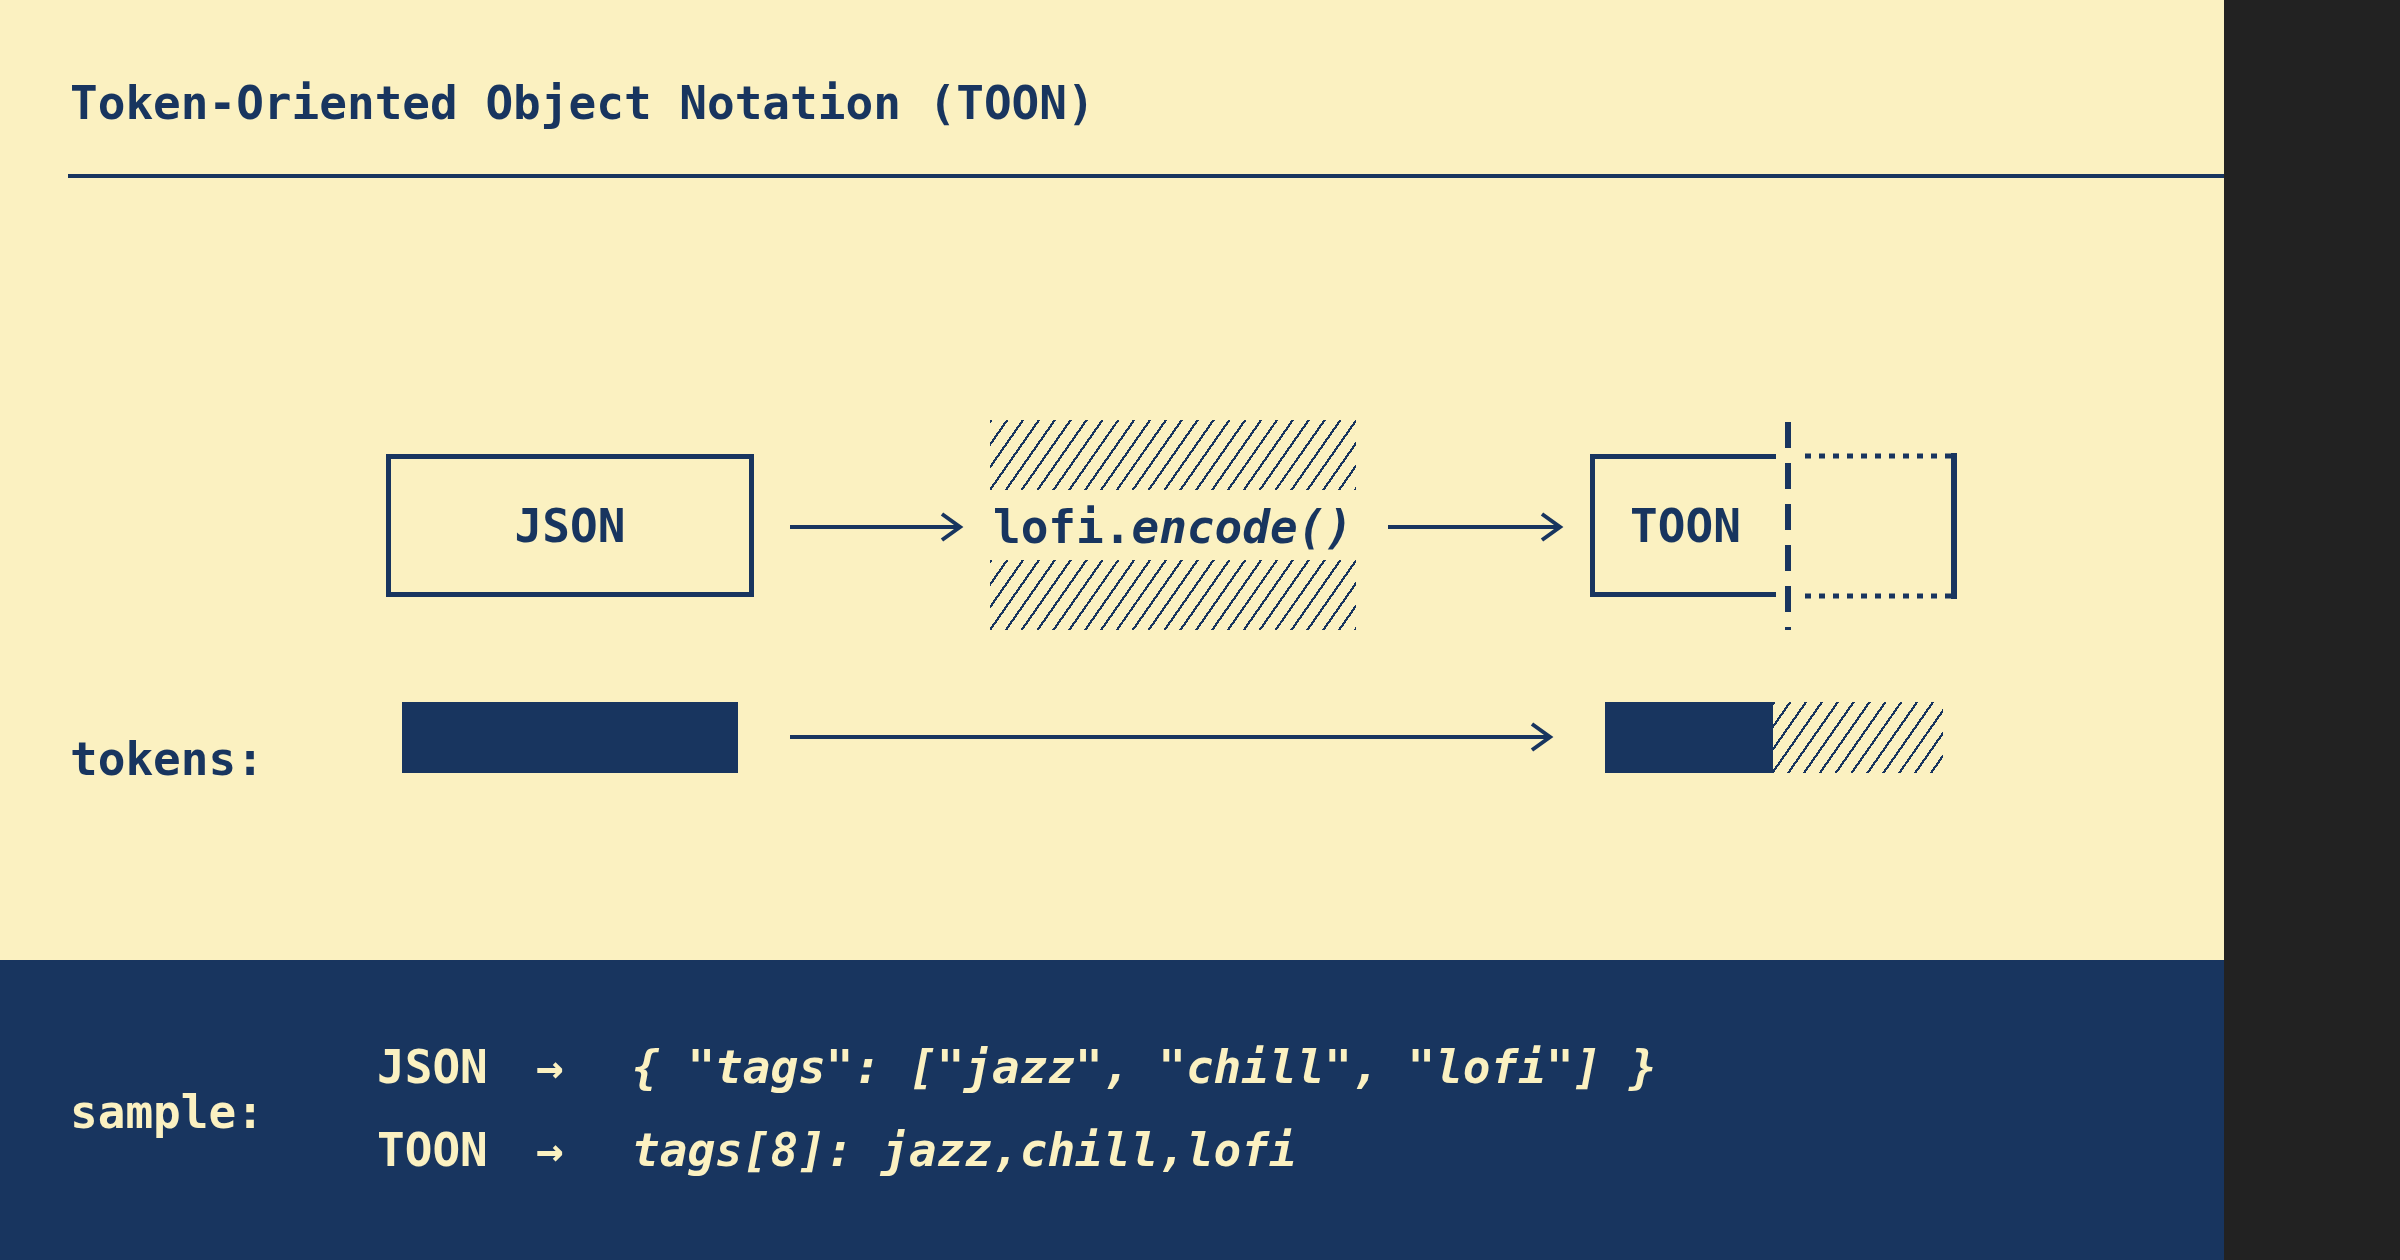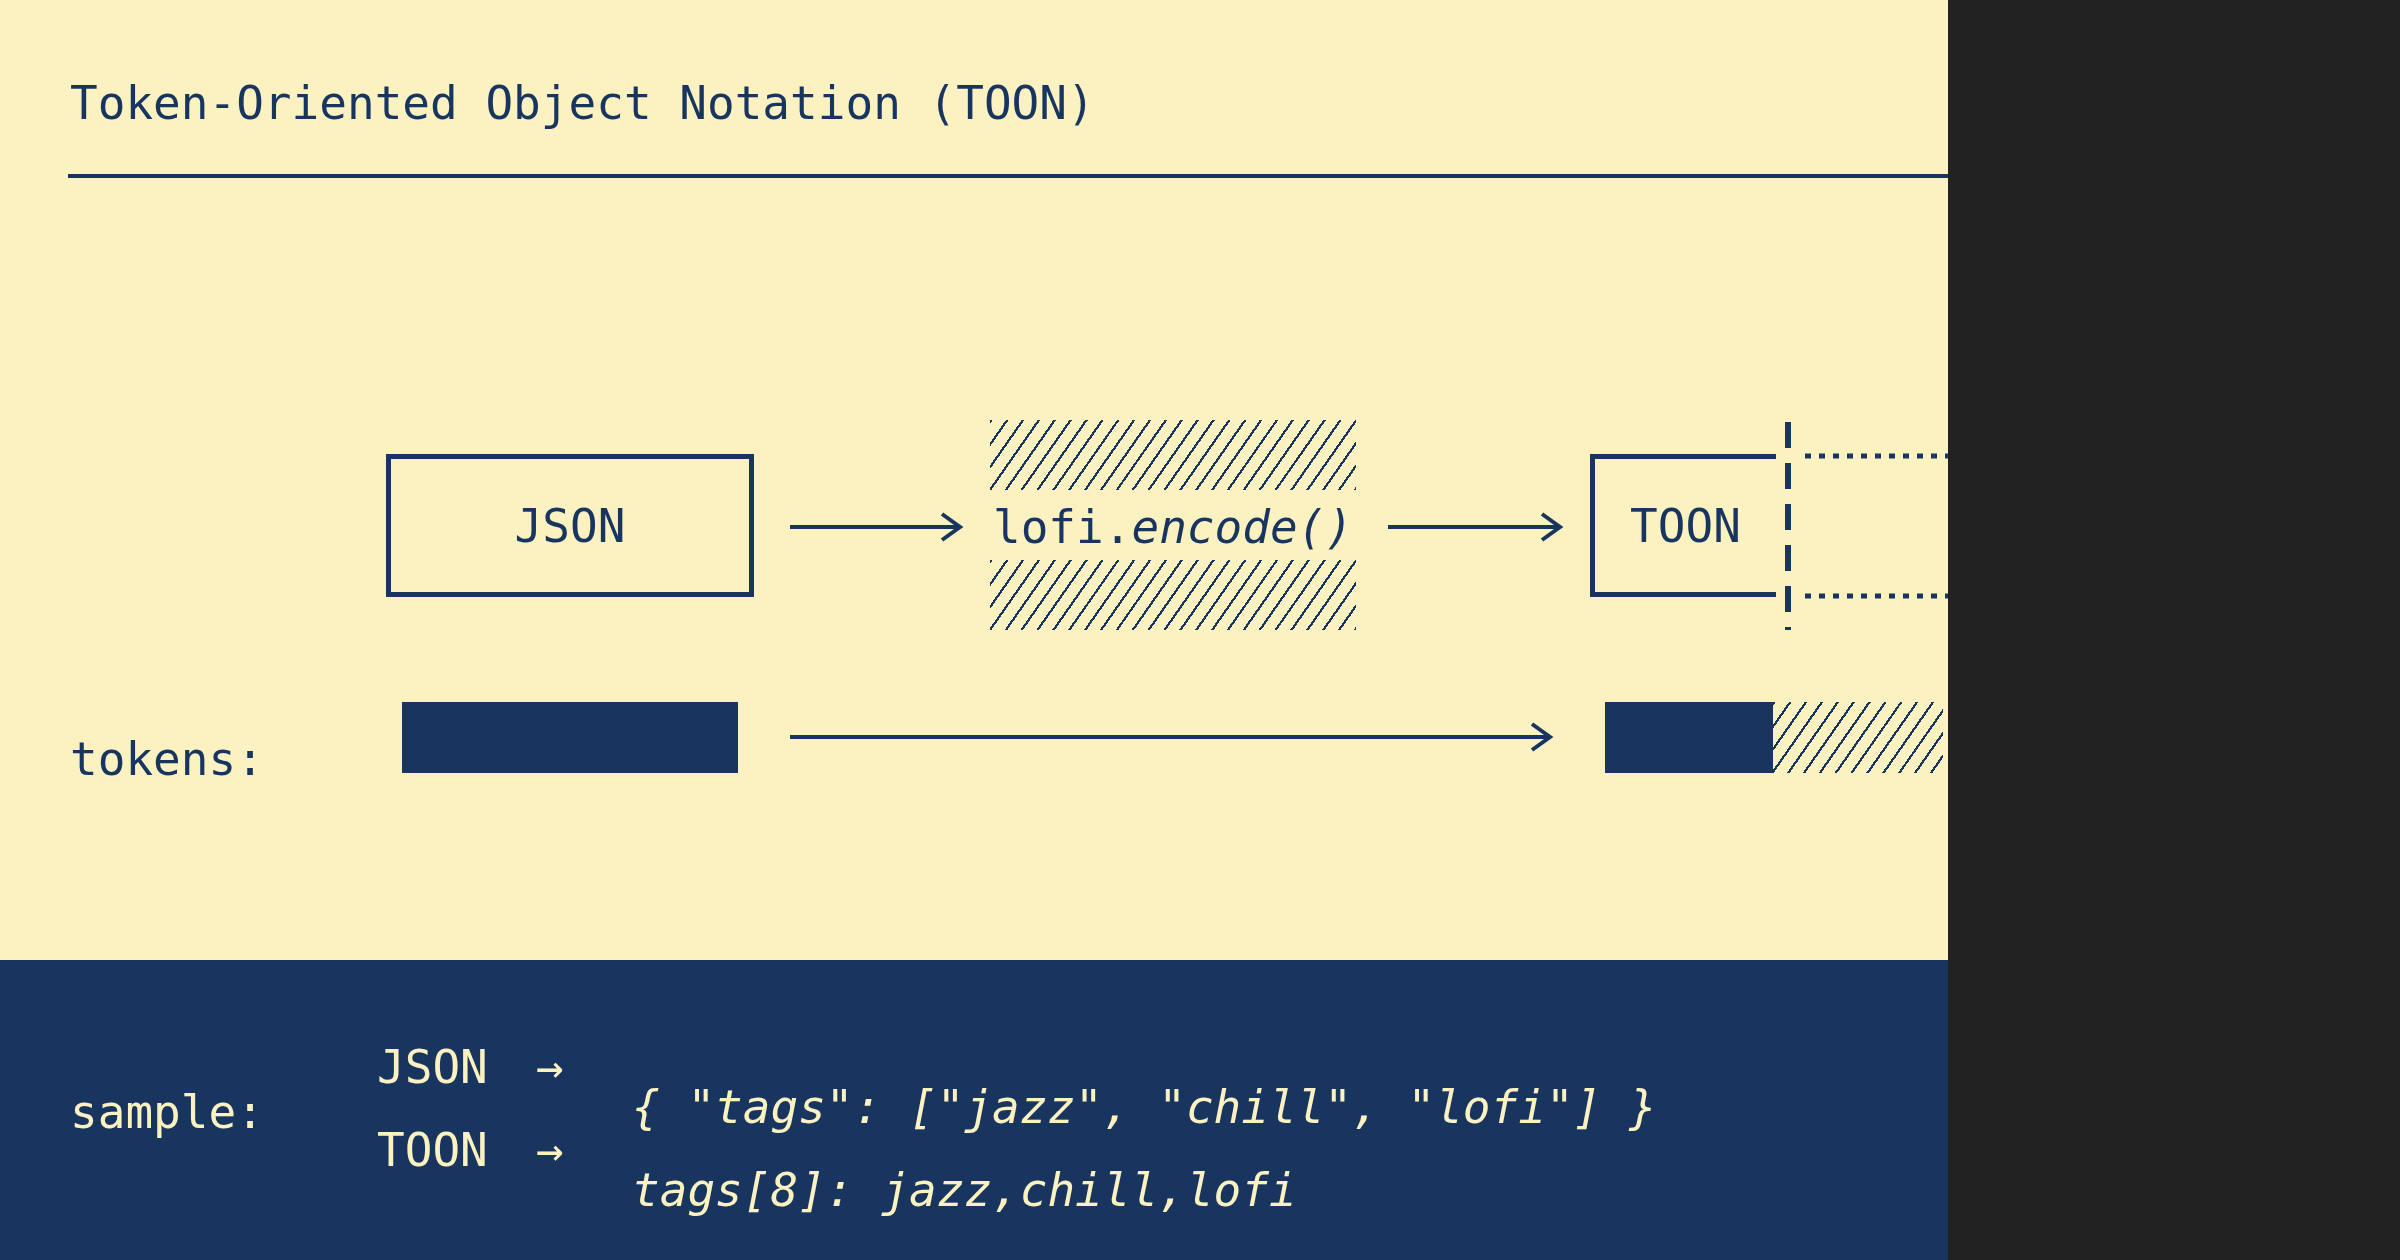--- a/index.html
+++ b/index.html
@@ -3,27 +3,27 @@
 <meta charset="utf-8">
 <style>
   :root {
     --navy: #18355F;
     --cream: #FBF1C1;
   }
   * { margin: 0; padding: 0; box-sizing: border-box; }
   html, body { background: #222; }
   .canvas {
     position: relative;
-    width: 1948px;
+    width: 2224px;
     height: 1260px;
     background: var(--cream);
     overflow: hidden;
     font-family: "DejaVu Sans Mono", "Liberation Mono", monospace;
     color: var(--navy);
-    font-weight: 400;
+    font-weight: 700;
   }
   .abs { position: absolute; }
   .txt {
     font-size: 46px;
     line-height: 54px;
     white-space: pre;
   }
   .rule {
     background: var(--navy);
     height: 4px;
@@ -39,21 +39,21 @@
   .hatch {
     background-image: repeating-linear-gradient(
       125deg,
       var(--navy) 0,
       var(--navy) 2.2px,
       transparent 2.2px,
       transparent 13px
     );
   }
   .encoder-label { text-align: center; }
-  .italic { font-style: italic; margin-top: 40px; }
+  .italic { font-style: italic; }
   svg { display: block; color: var(--navy); }
   .sample-band {
     background: var(--navy);
     color: var(--cream);
   }
 </style>
 </head>
 <body>
 
 <div class="canvas">

